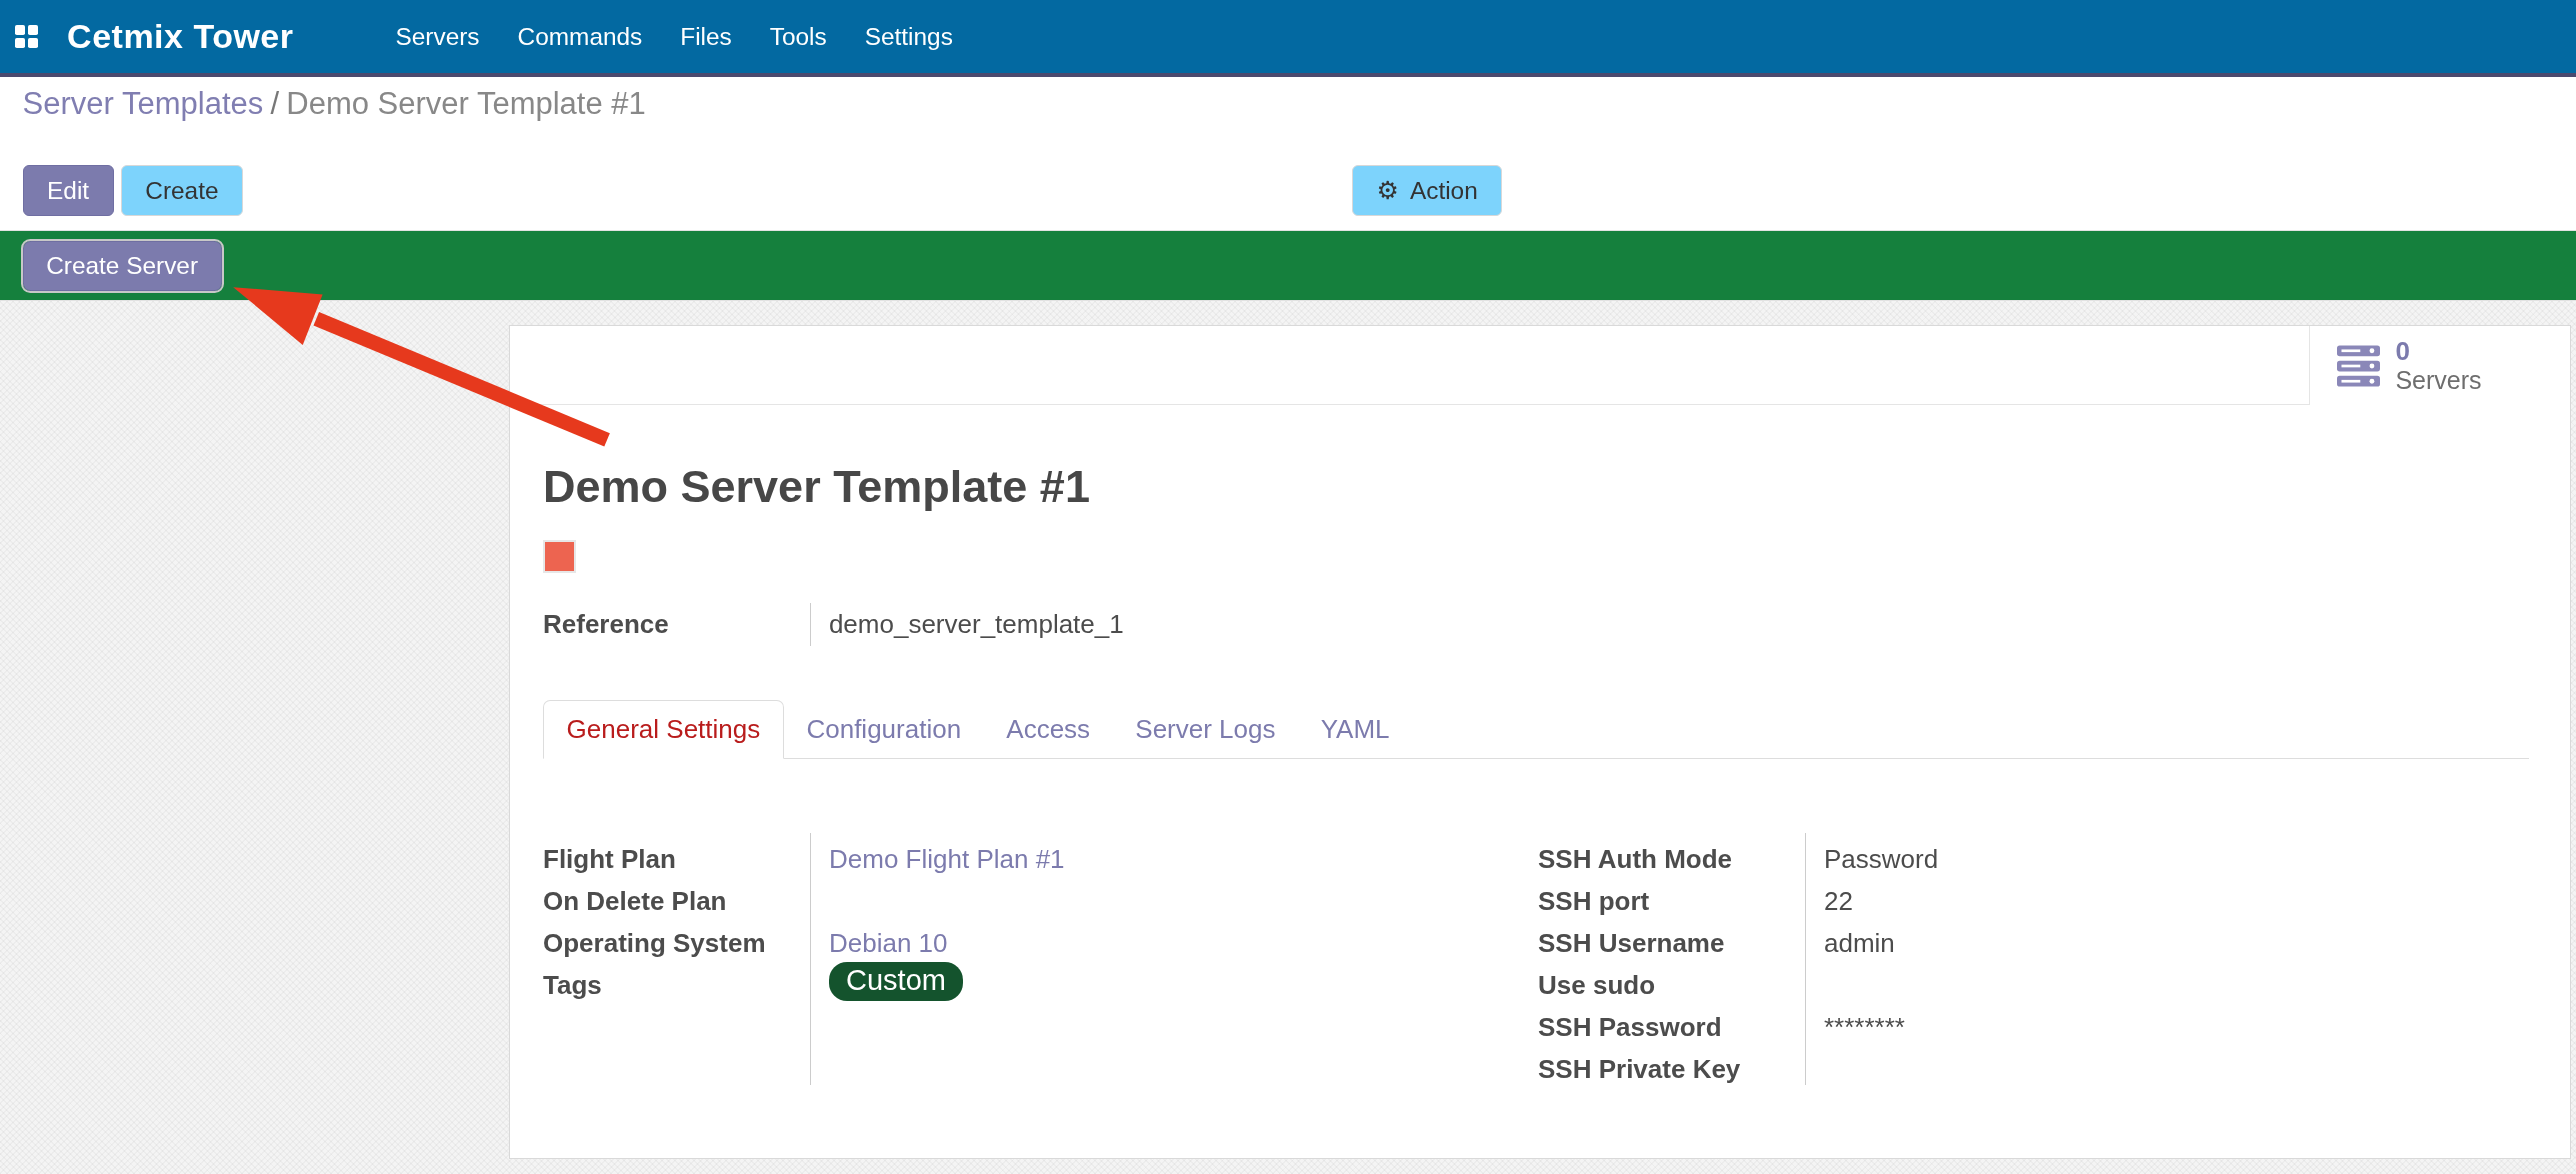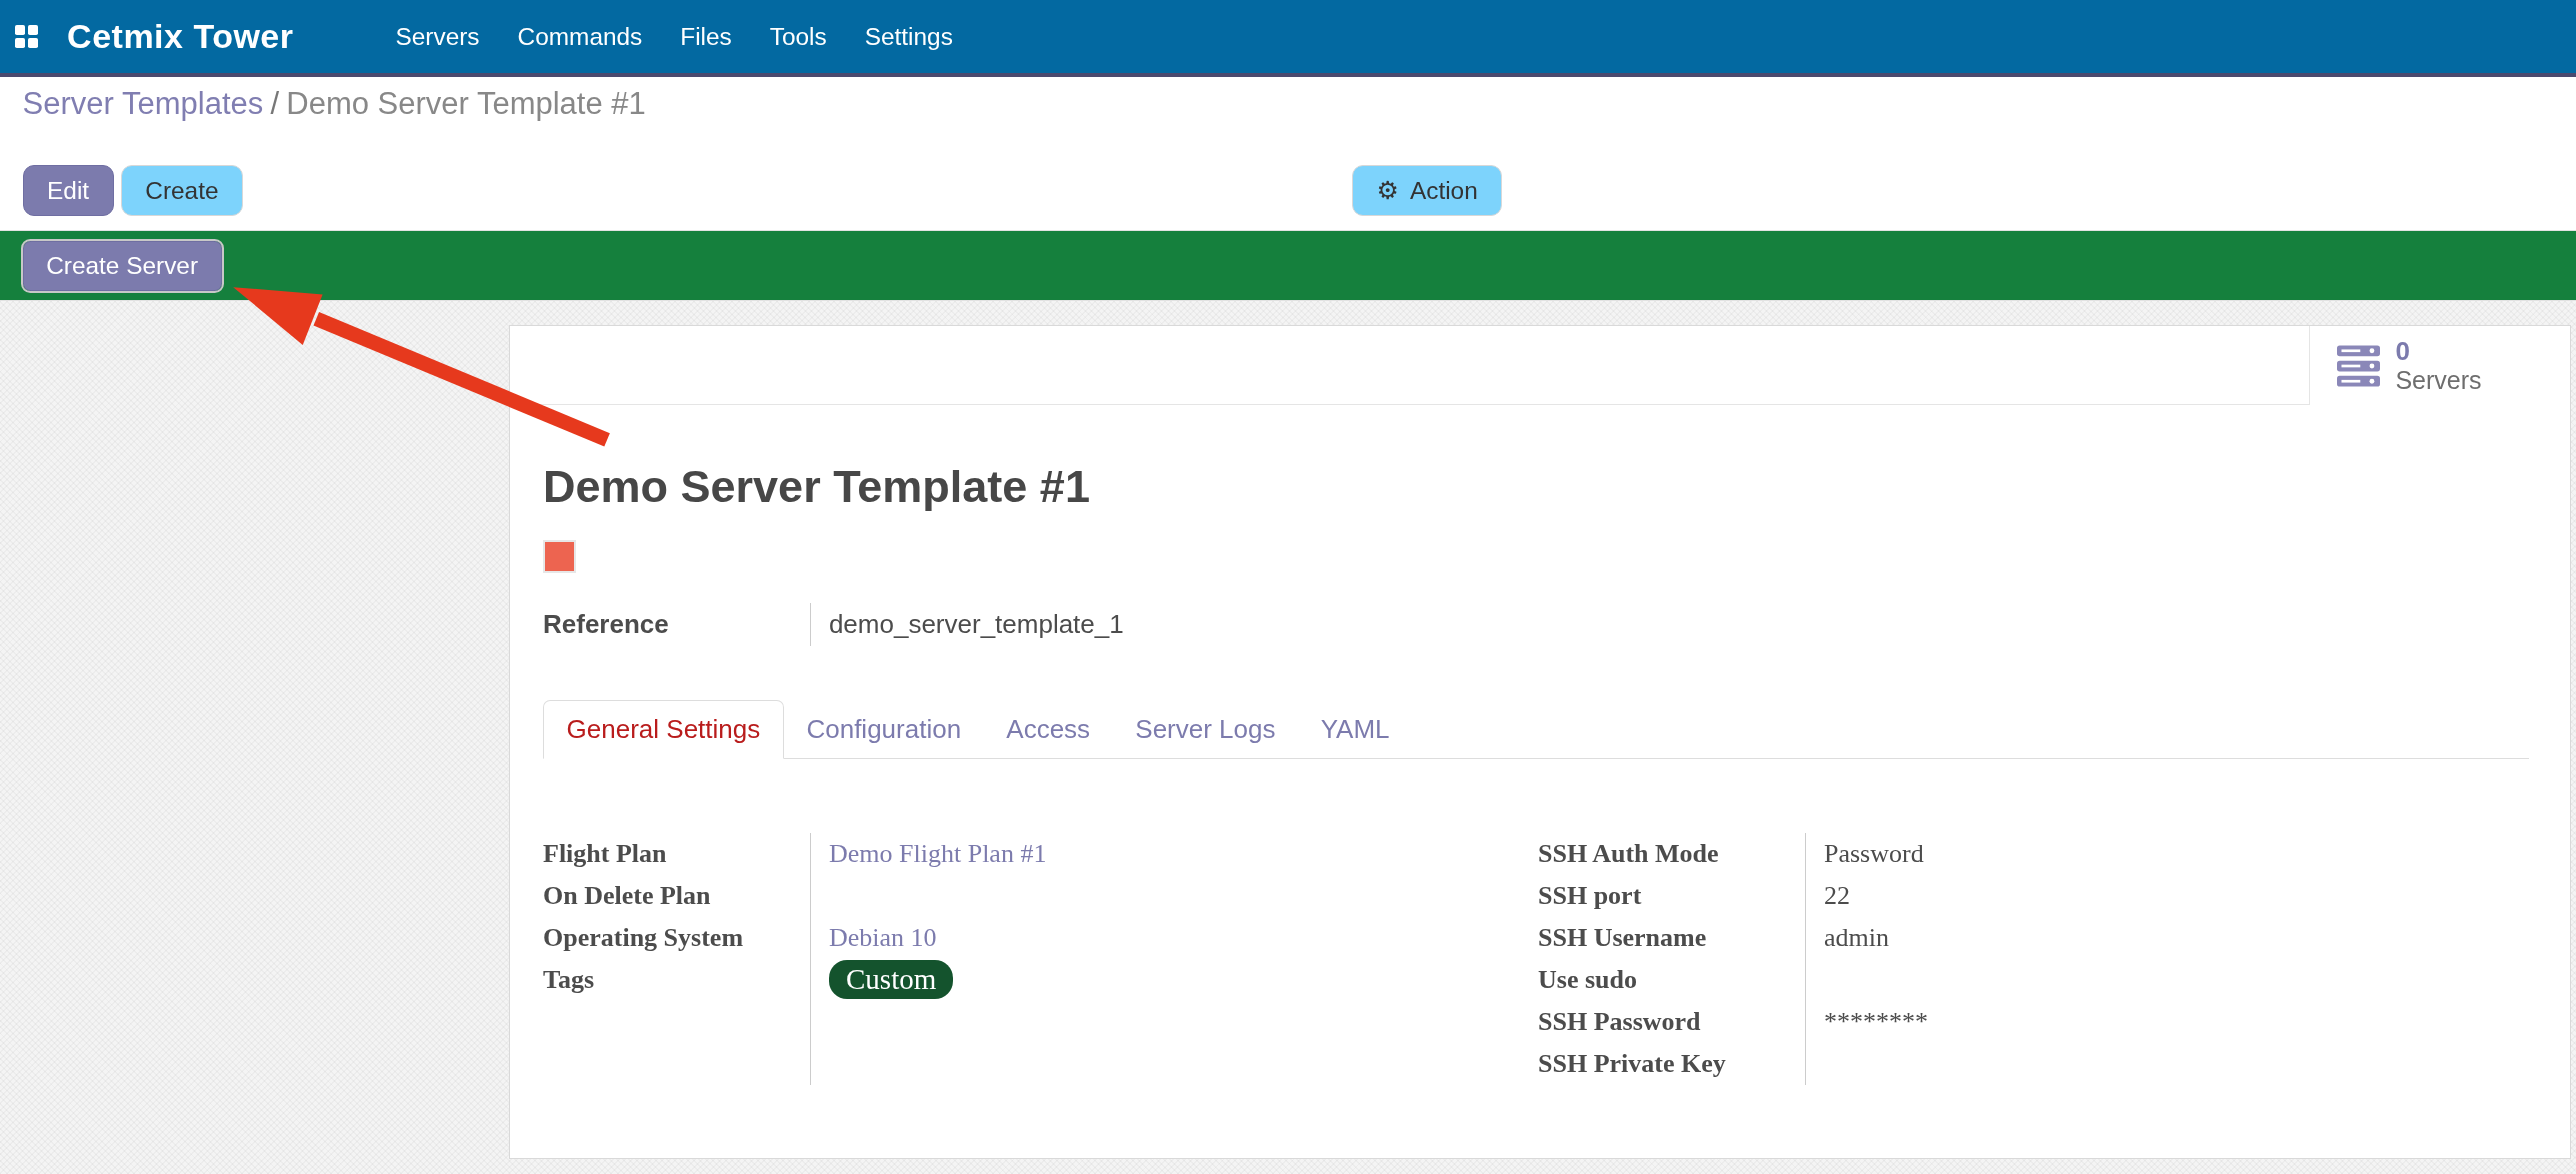--- a/index.html
+++ b/index.html
@@ -21,21 +21,21 @@
   .nav-item { padding:0 19px; font-size:24.4px; cursor:pointer; white-space:nowrap; }
 
   
   .control-panel { position:relative; height:154px; background:#fff; border-bottom:0.9px solid #e2e2e2; }
   .breadcrumb { position:absolute; left:22.6px; top:9px; font-size:31px; }
   .breadcrumb .bc-link { color:#807eb1; cursor:pointer; }
   .breadcrumb .bc-sep { color:#777; padding:0 7.2px; }
   .breadcrumb .bc-current { color:#888; }
   .btn-row { position:absolute; left:22.6px; top:88px; display:flex; gap:7.2px; }
   .btn { font-size:24.4px; height:51px; display:inline-flex; align-items:center;
-         border-radius:11px; padding:0 23.5px; cursor:pointer; white-space:nowrap; }
+         border-radius:6px; padding:0 23.5px; cursor:pointer; white-space:nowrap; }
   .btn-primary { background:#7c7bad; border:0.9px solid #6f6ea2; color:#fff; }
   .btn-default { background:#7dd3fc; border:0.9px solid #d8d8d8; color:#333; }
   .action-btn { position:absolute; left:1352px; top:88px; gap:11px; }
   .gear { font-size:25px; line-height:1; }
 
   
   .create-bar { height:70px; background:#15803d; border-bottom:0.9px solid #e2e2e2; padding:10px 0 0 22.6px; }
   .create-server-btn {
     background:#7c7bad; border:0.9px solid #6f6ea2; color:#fff; font-size:24.4px;
     height:50px; padding:0 22.6px; border-radius:7.2px; display:inline-flex; align-items:center;
@@ -76,21 +76,21 @@
   .tabs { margin-top:54px; display:flex; align-items:flex-end; border-bottom:0.9px solid #ddd; }
   .tab { font-size:26px; padding:12.6px 22.6px; color:#7c7bad; cursor:pointer; white-space:nowrap; }
   .tab.active {
     color:#b91c1c; background:#fff; border:0.9px solid #ddd; border-bottom:0.9px solid #fff;
     margin-bottom:-0.9px; border-radius:7.2px 7.2px 0 0;
   }
 
   .fields { margin-top:74px; display:grid; grid-template-columns:995px 1fr; }
   .fgroup { position:relative; }
   .fgroup .group-sep { position:absolute; left:267px; top:0; bottom:0; width:0.9px; background:#ccc; }
-  .frow { display:flex; height:42px; align-items:center;font-family:Liberation Serif, serif; }
+  .frow { display:flex; height:42px; align-items:flex-end; }
   .flabel { width:267px; font-size:26px; font-weight:bold; color:#4c4c4c; }
   .fval { padding-left:19px; font-size:26px; color:#4c4c4c; }
   .fval.link { color:#7c7bad; cursor:pointer; }
   .tag-pill {
     display:inline-block; background:#14532d; color:#fff; font-size:29px;
     border-radius:18px; padding:3.6px 17px; line-height:1.1;
   }
 
   
   .arrow-overlay { position:absolute; left:0; top:0; width:2576px; height:1174px;

